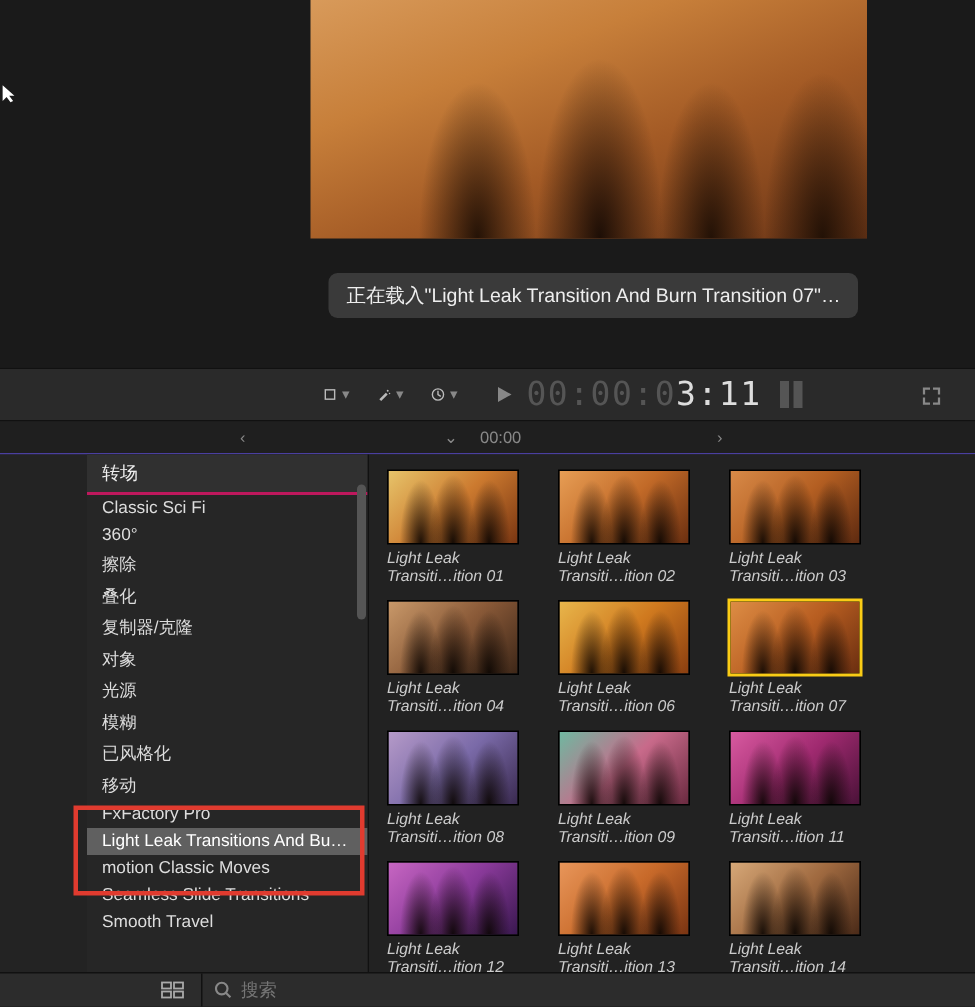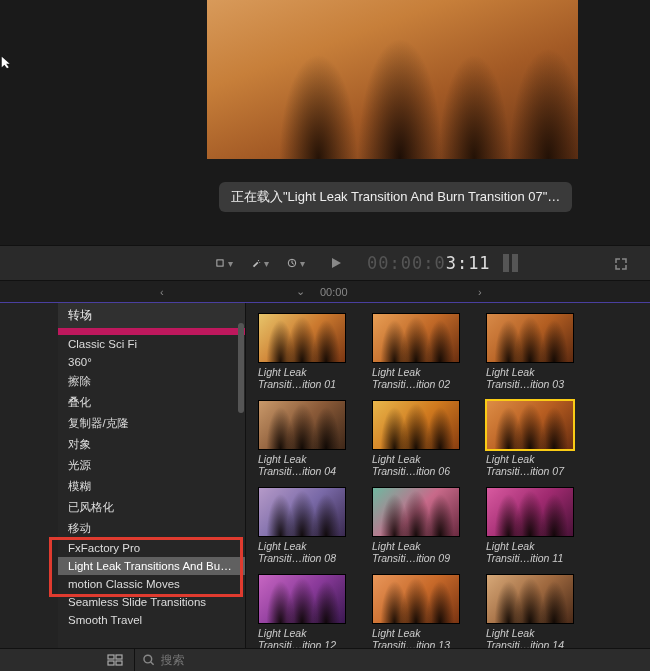--- a/index.html
+++ b/index.html
@@ -43,21 +43,21 @@
   }
   
   .viewer-toolbar {
     position:absolute; left:0; top:245px; width:650px; height:36px;
     background:#2a2a2a; border-top:1px solid #111; border-bottom:1px solid #111;
     display:flex; align-items:center;
   }
   .tb-left { display:flex; gap:18px; align-items:center; margin-left:215px; }
   .tb-icon { width:18px; height:18px; color:#bbb; display:flex; align-items:center; justify-content:center; }
   .tb-play { margin-left:22px; color:#888; }
-  .tb-time { margin-left:22px; font-family: Menlo, monospace; font-size:17px; color:#555; letter-spacing:1px; }
+  .tb-time { margin-left:6px; font-family: Menlo, monospace; font-size:22px; color:#555; letter-spacing:1px; }
   .tb-time .bright { color:#ddd; }
   .skim-bars { margin-left:12px; display:flex; gap:3px; }
   .skim-bars span{ width:6px; height:18px; background:#555; }
   .expand-btn { position:absolute; right:20px; top:9px; color:#888; }
   
   .ruler {
     position:absolute; left:0; top:281px; width:650px; height:22px;
     background:#1f1f1f; border-bottom:1px solid #4a3fa0;
     display:flex; align-items:center; color:#888; font-size:11px;
   }
@@ -74,21 +74,21 @@
     position:relative; width:246px; height:100%;
     border-right:1px solid #111;
     padding-left:58px;
   }
   .sidebar {
     height:100%; overflow:hidden;
     background:#262626;
   }
   .sb-header{
     padding:4px 10px; background:#303030; color:#eee; font-size:12px;
-    border-bottom:7px solid #be185d;
+    border-bottom:2px solid #be185d;
   }
   .sb-list{ list-style:none; }
   .sb-item{
     padding:3px 10px 3px 10px; color:#ddd; font-size:11.5px;
     white-space:nowrap; overflow:hidden; text-overflow:ellipsis;
     cursor:default;
   }
   .sb-item.selected{
     background:#606060; color:#fff;
   }

